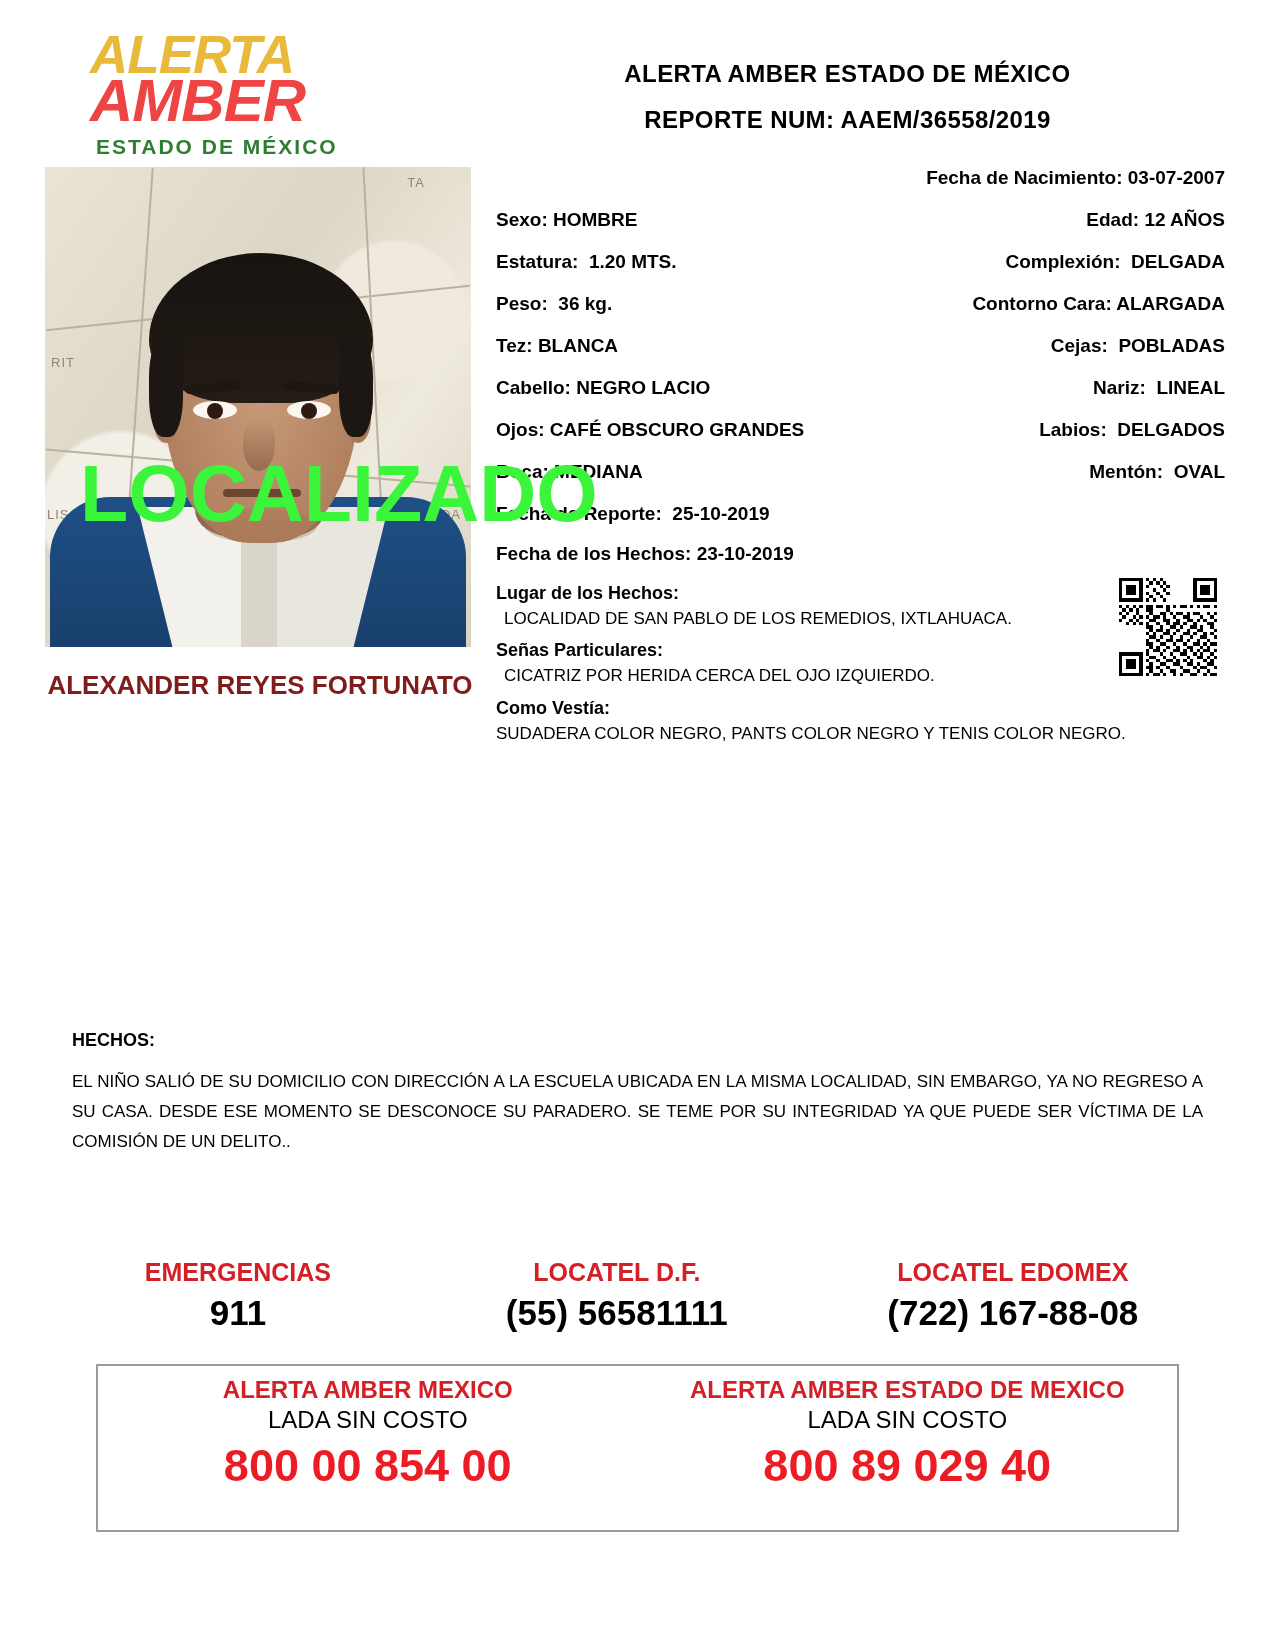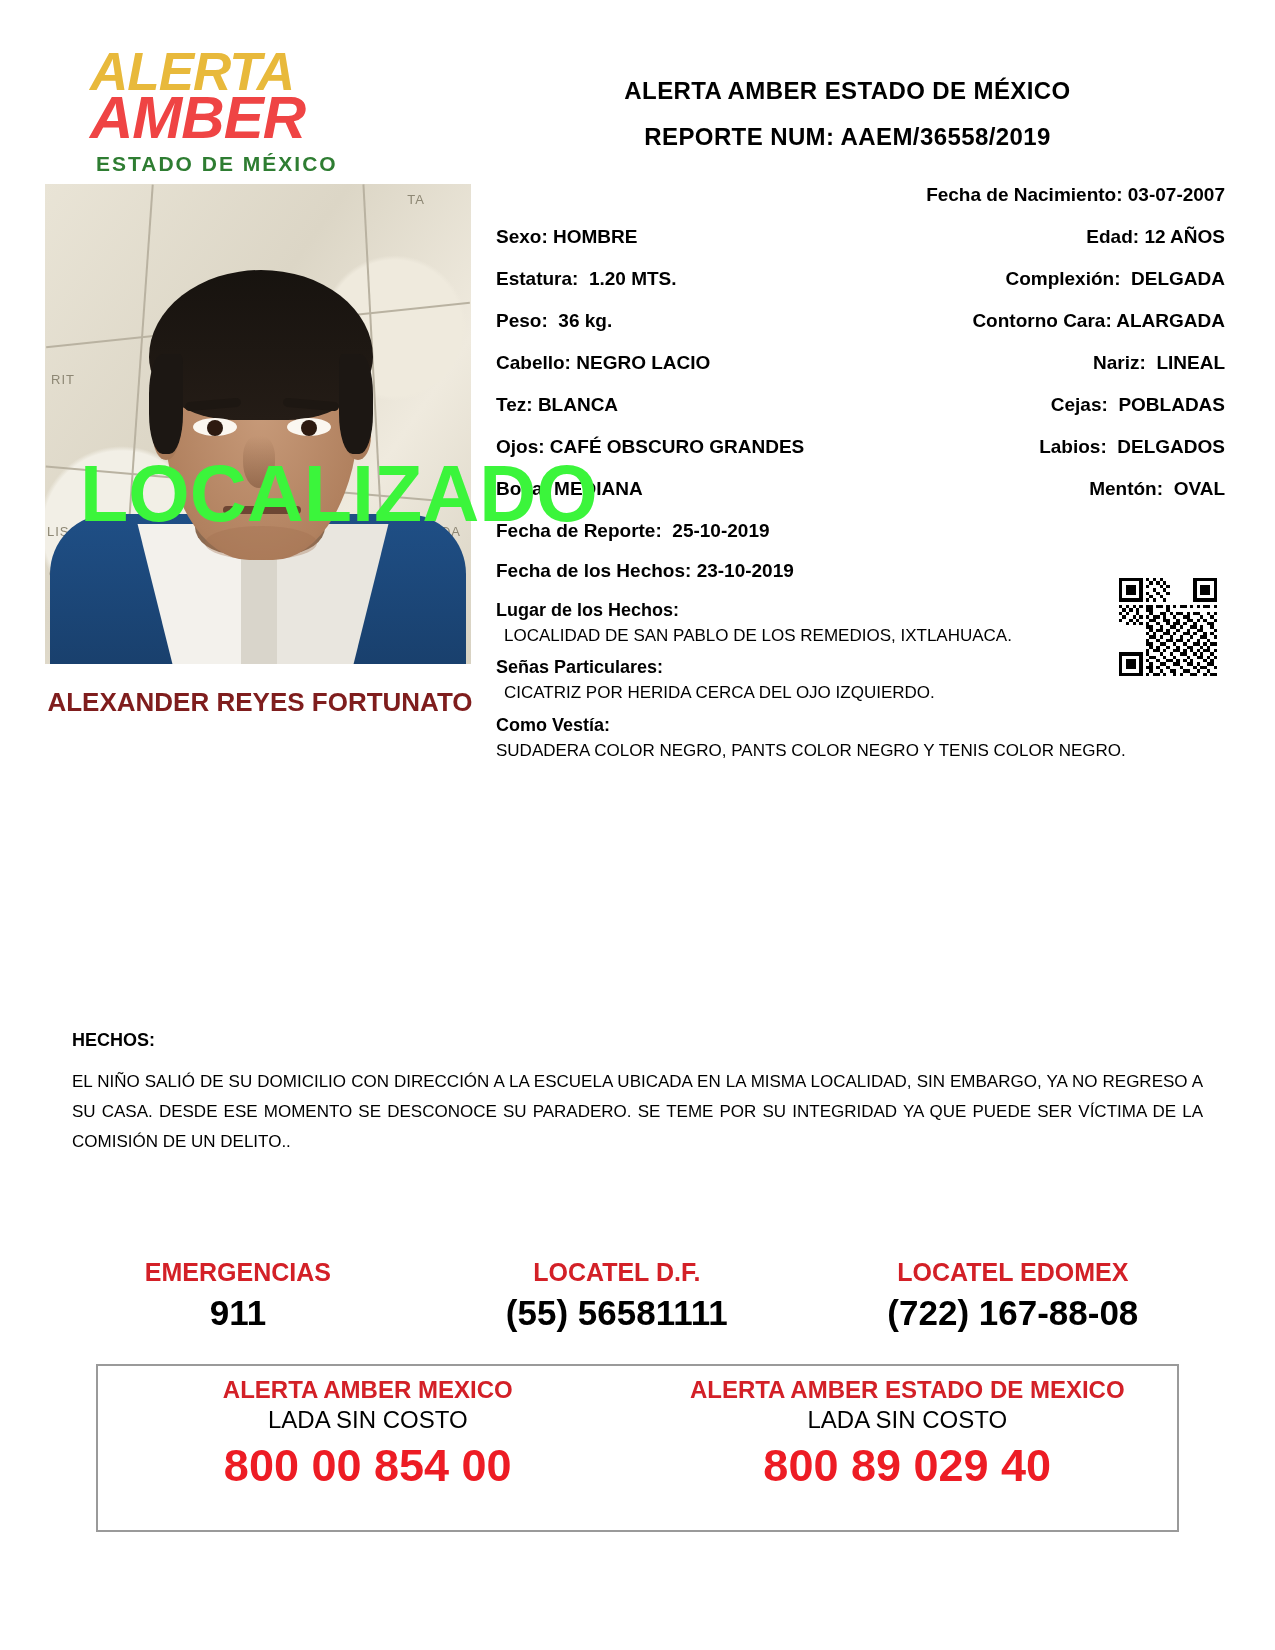--- a/index.html
+++ b/index.html
@@ -11,21 +11,21 @@
     font-family: "Liberation Sans", sans-serif;
     color: #000000;
     position: relative;
     overflow: hidden;
   }
 
   
   .header {
     display: flex;
     align-items: flex-start;
-    padding: 47px 40px 0 60px;
+    padding: 30px 40px 0 60px;
   }
   .logo-block {
     width: 400px;
     padding-left: 30px;
     flex: 0 0 400px;
   }
   .logo-alerta-row {
     display: flex;
     align-items: flex-start;
     position: relative;
@@ -375,27 +375,27 @@
       <div class="attr-left"><span>Estatura:</span>&nbsp; <span>1.20 MTS.</span></div>
       <div class="attr-right"><span>Complexión:</span>&nbsp; <span>DELGADA</span></div>
     </div>
 
     <div class="attr-row">
       <div class="attr-left"><span>Peso:</span>&nbsp; <span>36 kg.</span></div>
       <div class="attr-right"><span>Contorno Cara:</span> <span>ALARGADA</span></div>
     </div>
 
     <div class="attr-row">
+      <div class="attr-left"><span>Tez:</span> <span>BLANCA</span></div>
+      <div class="attr-right"><span>Cejas:</span>&nbsp; <span>POBLADAS</span></div>
+    </div>
+
+    <div class="attr-row">
       <div class="attr-left"><span>Cabello:</span> <span>NEGRO LACIO</span></div>
       <div class="attr-right"><span>Nariz:</span>&nbsp; <span>LINEAL</span></div>
-    </div>
-
-    <div class="attr-row">
-      <div class="attr-left"><span>Tez:</span> <span>BLANCA</span></div>
-      <div class="attr-right"><span>Cejas:</span>&nbsp; <span>POBLADAS</span></div>
     </div>
 
     <div class="attr-row">
       <div class="attr-left"><span>Ojos:</span> <span>CAFÉ OBSCURO GRANDES</span></div>
       <div class="attr-right"><span>Labios:</span>&nbsp; <span>DELGADOS</span></div>
     </div>
 
     <div class="attr-row">
       <div class="attr-left"><span>Boca:</span> <span>MEDIANA</span></div>
       <div class="attr-right"><span>Mentón:</span>&nbsp; <span>OVAL</span></div>

